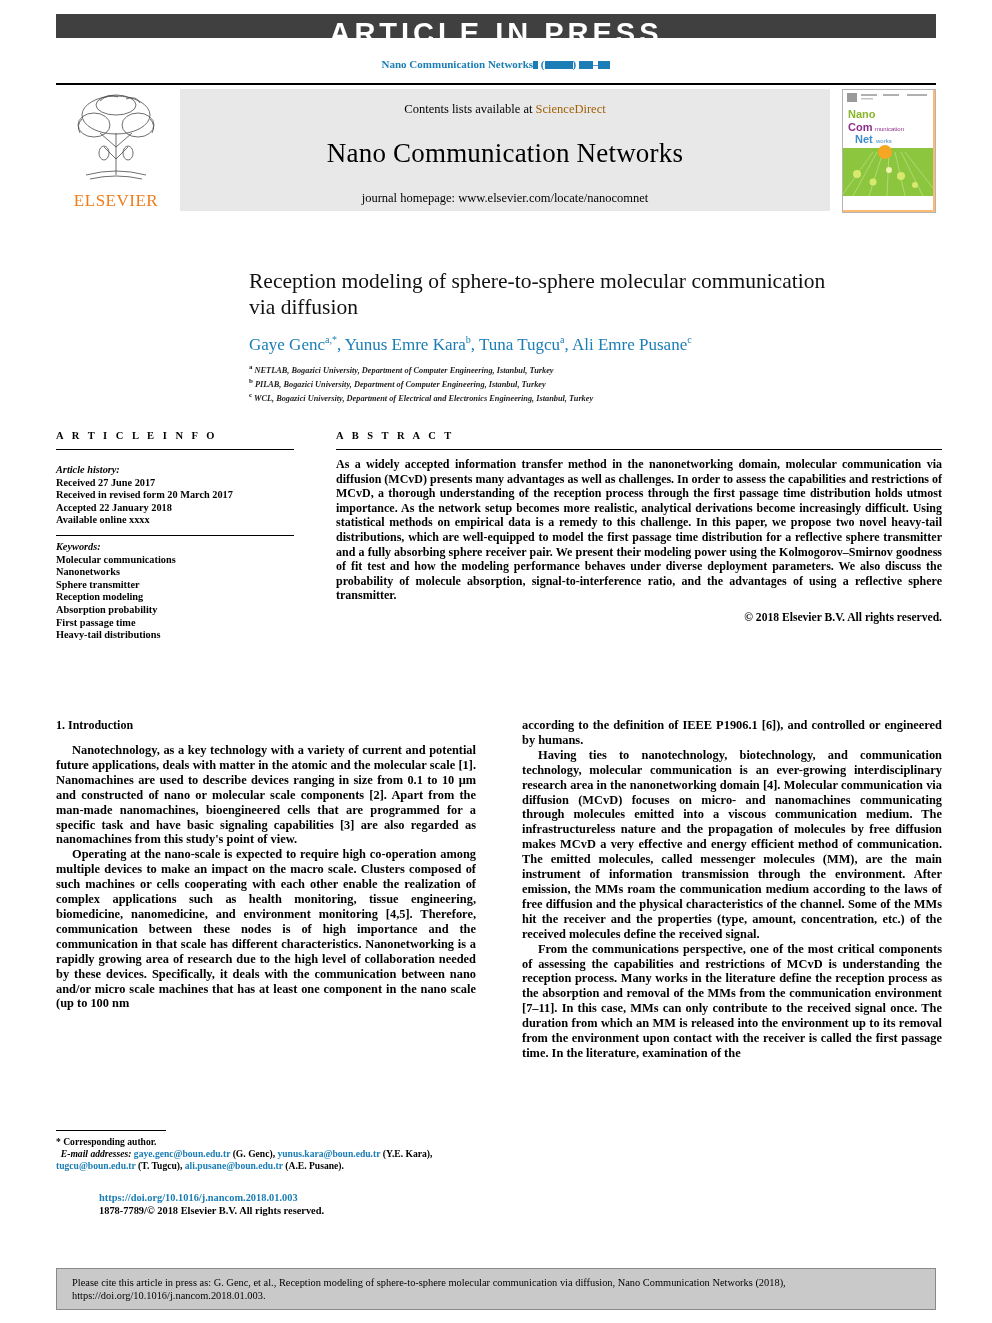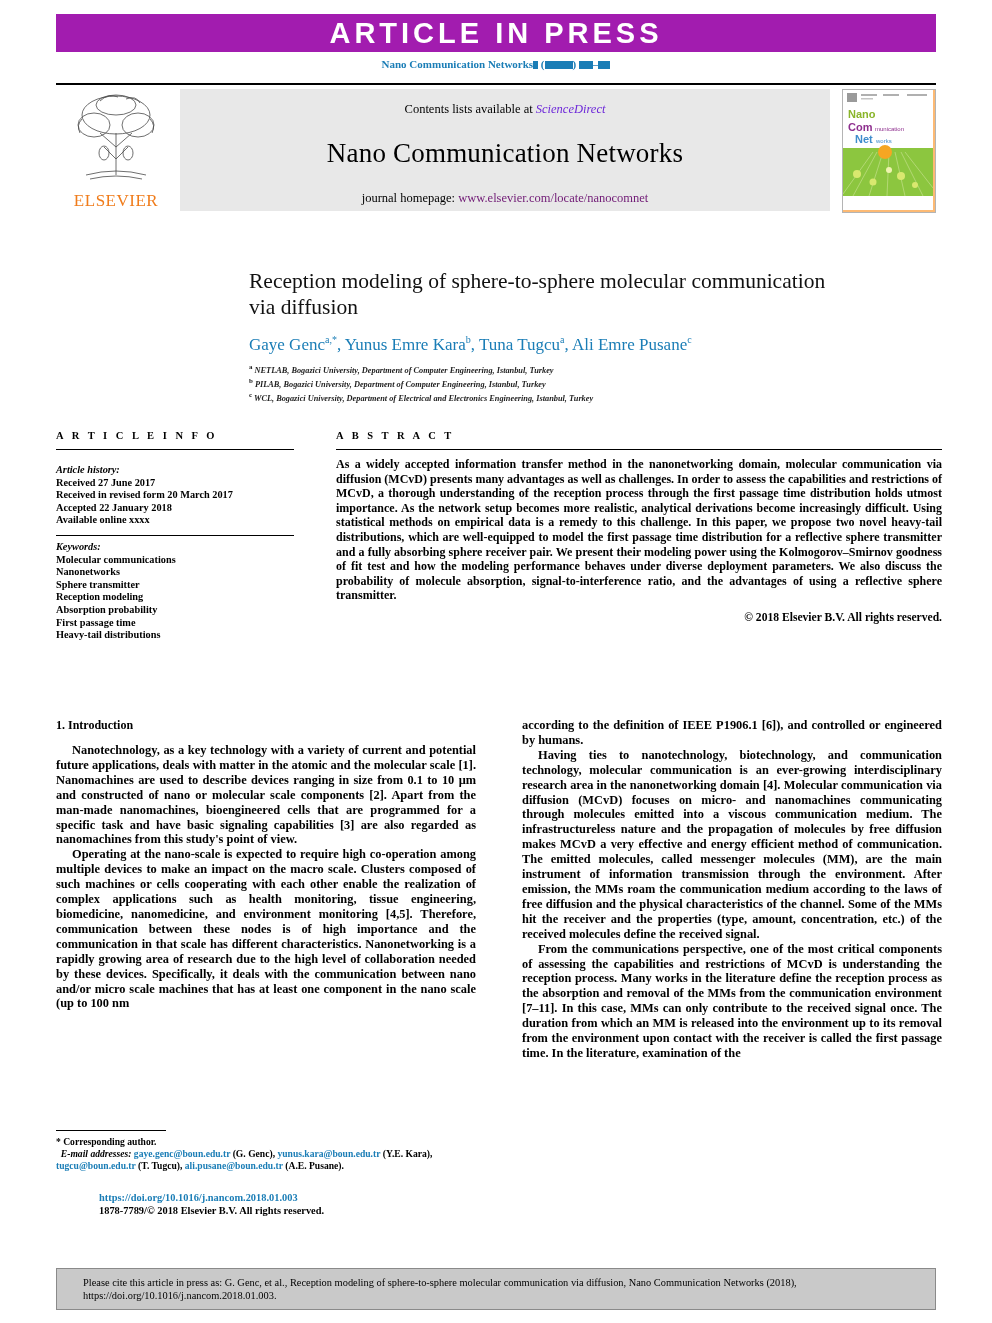--- a/index.html
+++ b/index.html
@@ -21,22 +21,22 @@
     width: 992px;
     height: 1323px;
   }
 
   
   .aip-band {
     position: absolute;
     left: 56px;
     top: 14px;
     width: 880px;
-    height: 38px;
-    background: #a21caf;
+    height: 24px;
+    background: #404040;
   }
   .aip-text {
     position: absolute;
     left: 0; top: 0;
     width: 880px;
     height: 38px;
     line-height: 38px;
     text-align: center;
     color: #ffffff;
     font-family: "Liberation Sans", sans-serif;
@@ -102,32 +102,32 @@
     width: 650px;
     height: 122px;
     background: #e8e8e8;
     text-align: center;
   }
   .contents-line {
     margin-top: 13px;
     font-size: 12.5px;
     font-family: "Liberation Serif", serif;
   }
-  .sd-link { color: #6d28d9; font-style: italic; }
+  .sd-link { color: #a16207; }
   .journal-title {
     margin-top: 21px;
     font-size: 27px;
     font-family: "Liberation Serif", serif;
     letter-spacing: 0.2px;
   }
   .homepage-line {
     margin-top: 22px;
     font-size: 12.5px;
   }
-  .hp-link { color: #701a75; }
+  .hp-link { color: #000000; }
   .cover-thumb {
     position: absolute;
     right: 0;
     top: 4px;
     width: 92px;
     height: 122px;
     border: 1px solid #b4b4b4;
     background: #fdba74;
     overflow: hidden;
   }
@@ -278,21 +278,21 @@
   .doi-link { color: #1a7db6; }
 
   
   .cite-box {
     position: absolute;
     left: 56px;
     top: 1268px;
     width: 880px;
     background: #c9c9c9;
     border: 1px solid #8a8a8a;
-    padding: 7px 26px;
+    padding: 7px 15px;
     box-sizing: border-box;
     font-size: 10.4px;
     line-height: 13px;
   }
 </style>
 </head>
 <body>
 
 <div class="page">
 

